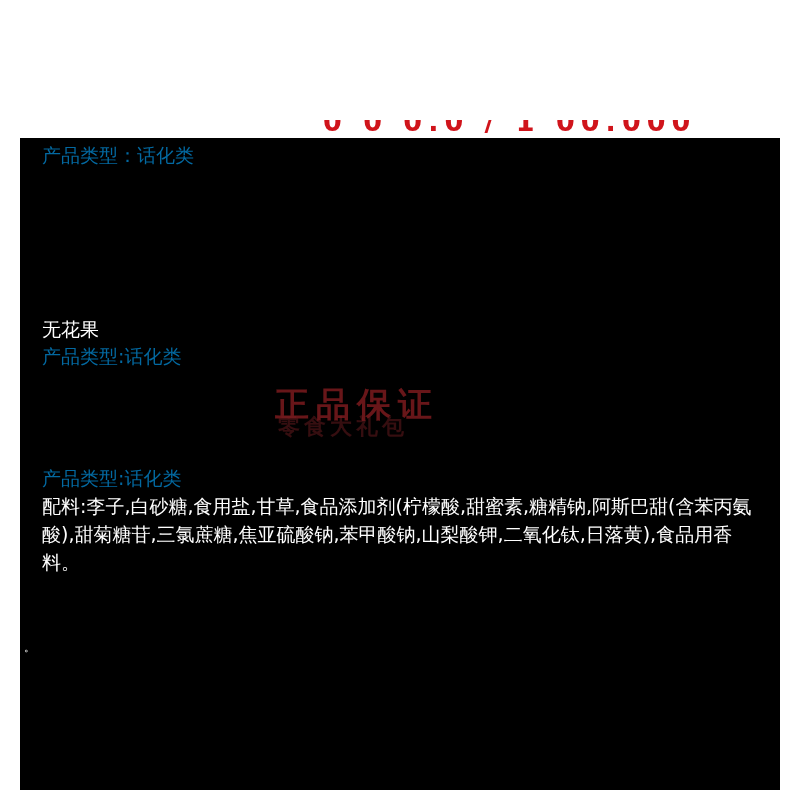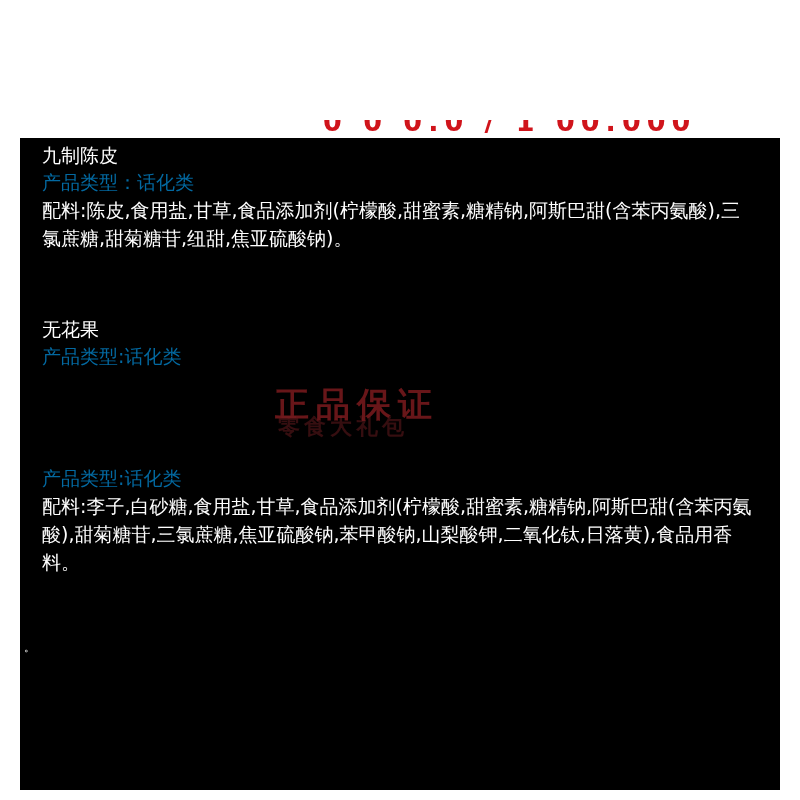--- a/index.html
+++ b/index.html
@@ -125,25 +125,23 @@
 
   <div id="label-panel">
 
     <div id="top-band"></div>
     <div id="top-red-text">0 0 0.0 / 1 00.000</div>
 
     <div id="watermark">正品保证</div>
     <div id="watermark2">零食大礼包</div>
 
     <div class="block" id="block1">
-      <div class="b-title">九制陈皮</div>
       <div class="b-type">
         <span>产品类型：</span><span>话化类</span>
       </div>
-      <div class="b-ing">配料:陈皮,食用盐,甘草,食品添加剂(柠檬酸,甜蜜素,糖精钠,阿斯巴甜(含苯丙氨酸),三氯蔗糖,甜菊糖苷,纽甜,焦亚硫酸钠)。</div>
     </div>
 
     <div class="block" id="block2">
       <div class="b-title">无花果</div>
       <div class="b-type">
         <span>产品类型:</span><span>话化类</span>
       </div>
     </div>
 
     <div class="block" id="block3">

